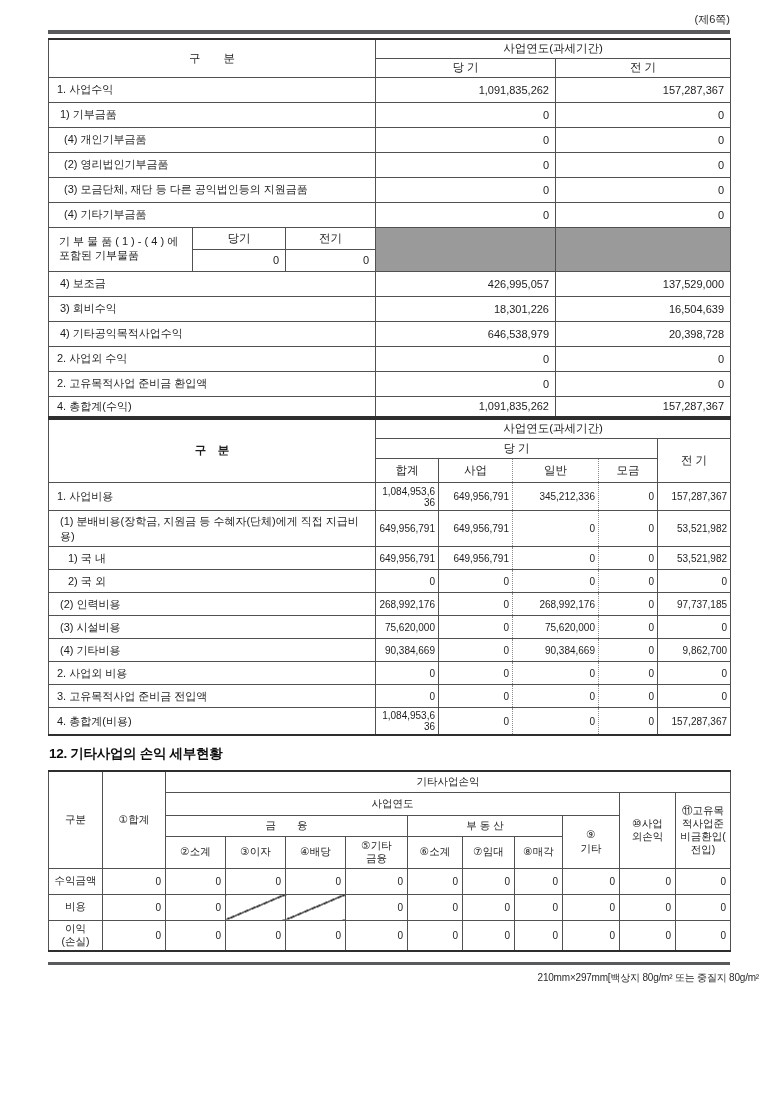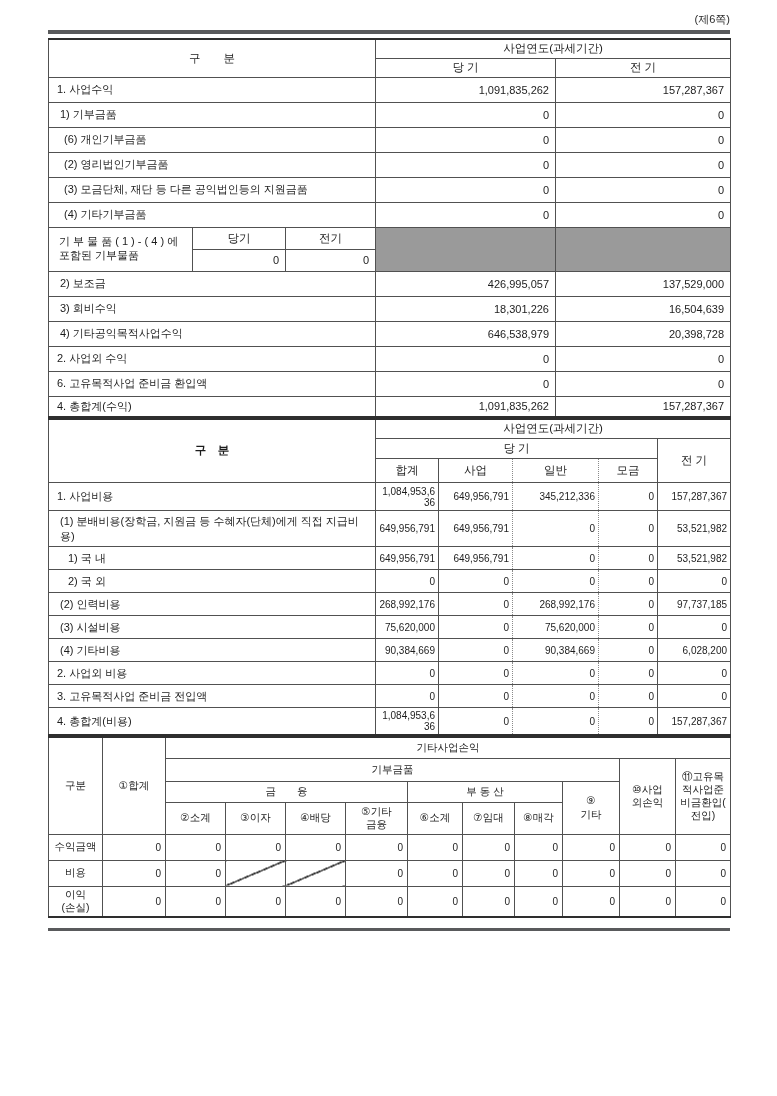--- a/index.html
+++ b/index.html
@@ -59,21 +59,21 @@
           <td class="lb lv0" colspan="3">1. 사업수익</td>
           <td class="n">1,091,835,262</td>
           <td class="n">157,287,367</td>
         </tr>
     <tr style="height:25px">
           <td class="lb lv1" colspan="3">1) 기부금품</td>
           <td class="n">0</td>
           <td class="n">0</td>
         </tr>
     <tr style="height:25px">
-          <td class="lb lv2" colspan="3">(6) 개인기부금품</td>
+          <td class="lb lv2" colspan="3">(4) 개인기부금품</td>
           <td class="n">0</td>
           <td class="n">0</td>
         </tr>
     <tr style="height:25px">
           <td class="lb lv2" colspan="3">(2) 영리법인기부금품</td>
           <td class="n">0</td>
           <td class="n">0</td>
         </tr>
     <tr style="height:25px">
           <td class="lb lv2" colspan="3">(3) 모금단체, 재단 등 다른 공익법인등의 지원금품</td>
@@ -91,41 +91,41 @@
       <td class="hd">당기</td>
       <td class="hd">전기</td>
       <td class="gray" rowspan="2"></td>
       <td class="gray" rowspan="2"></td>
     </tr>
     <tr style="height:22px">
       <td class="n">0</td>
       <td class="n">0</td>
     </tr>
     <tr style="height:25px">
-          <td class="lb lv1" colspan="3">2) 보조금</td>
+          <td class="lb lv1" colspan="3">4) 보조금</td>
           <td class="n">426,995,057</td>
           <td class="n">137,529,000</td>
         </tr>
     <tr style="height:25px">
           <td class="lb lv1" colspan="3">3) 회비수익</td>
           <td class="n">18,301,226</td>
           <td class="n">16,504,639</td>
         </tr>
     <tr style="height:25px">
           <td class="lb lv1" colspan="3">4) 기타공익목적사업수익</td>
           <td class="n">646,538,979</td>
           <td class="n">20,398,728</td>
         </tr>
     <tr style="height:25px">
           <td class="lb lv0" colspan="3">2. 사업외 수익</td>
           <td class="n">0</td>
           <td class="n">0</td>
         </tr>
     <tr style="height:25px">
-          <td class="lb lv0" colspan="3">6. 고유목적사업 준비금 환입액</td>
+          <td class="lb lv0" colspan="3">2. 고유목적사업 준비금 환입액</td>
           <td class="n">0</td>
           <td class="n">0</td>
         </tr>
     <tr style="height:14px">
           <td class="lb lv0" colspan="3">4. 총합계(수익)</td>
           <td class="n">1,091,835,262</td>
           <td class="n">157,287,367</td>
         </tr>
   </tbody>
     </table>
@@ -201,21 +201,21 @@
           <td class="n dotl dotr">75,620,000</td>
           <td class="n dotl">0</td>
           <td class="n">0</td>
         </tr>
     <tr style="height:23px">
           <td class="lb lv1">(4) 기타비용</td>
           <td class="n">90,384,669</td>
           <td class="n dotr">0</td>
           <td class="n dotl dotr">90,384,669</td>
           <td class="n dotl">0</td>
-          <td class="n">6,028,200</td>
+          <td class="n">9,862,700</td>
         </tr>
     <tr style="height:23px">
           <td class="lb lv0">2. 사업외 비용</td>
           <td class="n">0</td>
           <td class="n dotr">0</td>
           <td class="n dotl dotr">0</td>
           <td class="n dotl">0</td>
           <td class="n">0</td>
         </tr>
     <tr style="height:23px">
@@ -230,20 +230,21 @@
           <td class="lb lv0">4. 총합계(비용)</td>
           <td class="n">1,084,953,636</td>
           <td class="n dotr">0</td>
           <td class="n dotl dotr">0</td>
           <td class="n dotl">0</td>
           <td class="n">157,287,367</td>
         </tr>
   </tbody>
     </table>
 
+  <div class="sec-title">12. 기타사업의 손익 세부현황</div>
   <table class="t t12">
     <colgroup>
         <col style="width:54px">
         <col style="width:63px">
         <col style="width:60px">
         <col style="width:60px">
         <col style="width:60px">
         <col style="width:62px">
         <col style="width:55px">
         <col style="width:52px">
@@ -252,21 +253,21 @@
         <col style="width:56px">
         <col style="width:55px">
       </colgroup>
     <tbody>
         <tr style="height:21px">
       <td class="hd" rowspan="4">구분</td>
       <td class="hd" rowspan="4">①합계</td>
       <td class="hd" colspan="10">기타사업손익</td>
     </tr>
     <tr style="height:23px">
-      <td class="hd" colspan="8">기부금품</td>
+      <td class="hd" colspan="8">사업연도</td>
       <td class="hd pre" rowspan="3">⑩사업
 외손익</td>
       <td class="hd pre" rowspan="3">⑪고유목
 적사업준
 비금환입(
 전입)</td>
     </tr>
     <tr style="height:21px">
       <td class="hd" colspan="4">금　　융</td>
       <td class="hd" colspan="3">부 동 산</td>
@@ -323,14 +324,15 @@
       <td class="n">0</td>
       <td class="n">0</td>
       <td class="n">0</td>
       <td class="n">0</td>
       <td class="n">0</td>
     </tr>
   </tbody>
     </table>
 
   <div class="rule bottom"></div>
+  <div class="footer">210mm×297mm[백상지 80g/m² 또는 중질지 80g/m²</div>
 
 </div>
 
 </body></html>

